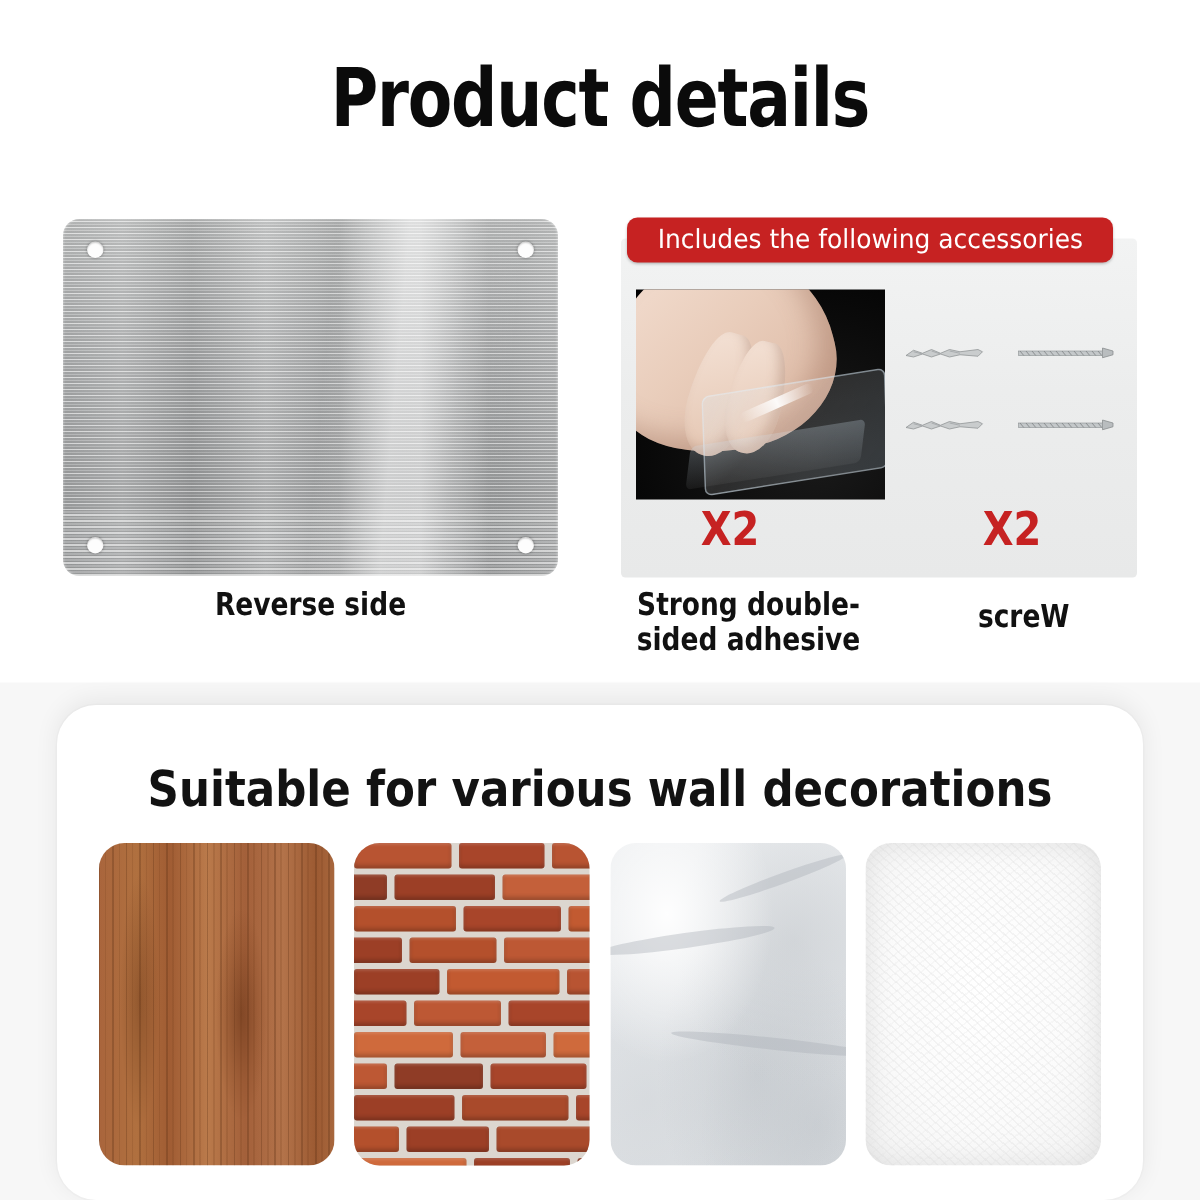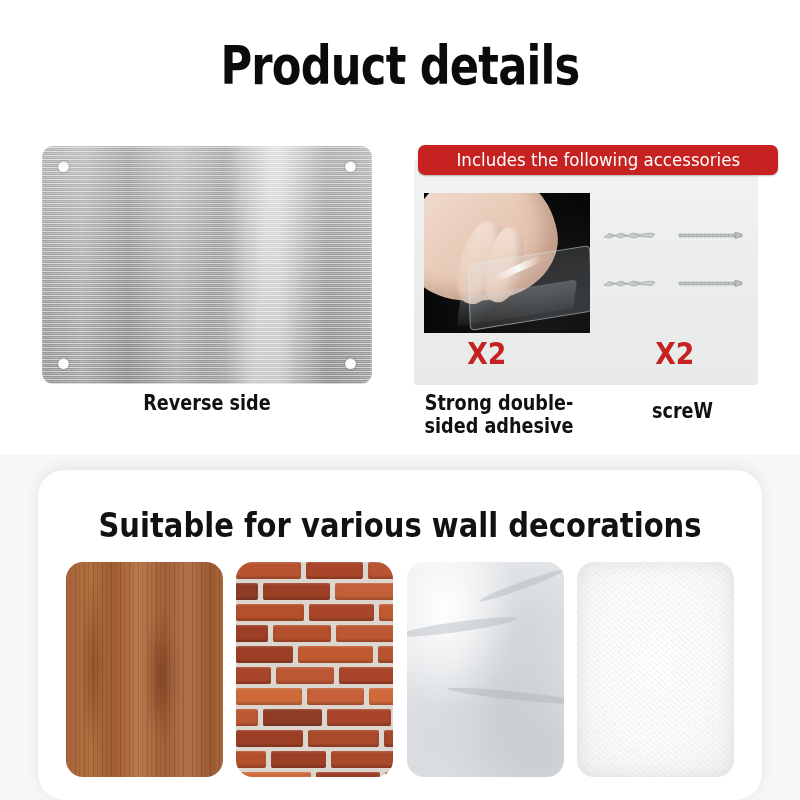--- a/index.html
+++ b/index.html
@@ -86,21 +86,21 @@
   }
 
   
   .acc-panel{position:absolute;left:414px;top:145px;width:344px;height:240px;}
   .acc-body{
     position:absolute;left:0;top:14px;width:344px;height:226px;
     background:linear-gradient(180deg,#f2f3f3 0%,#eceded 45%,#e8e9e9 100%);
     border-radius:3px;
   }
   .acc-banner{
-    position:absolute;left:4px;top:0;width:360px;height:30px;
+    position:absolute;left:4px;top:0;width:324px;height:30px;
     background:#c62222;
     border-radius:7px;
     box-shadow:0 1px 2px rgba(0,0,0,.25);
     display:flex;align-items:center;justify-content:center;
     z-index:4;
   }
   .acc-banner span{
     color:#fff;font-size:17.5px;
     font-family:"DejaVu Sans", sans-serif;
     font-weight:500;

